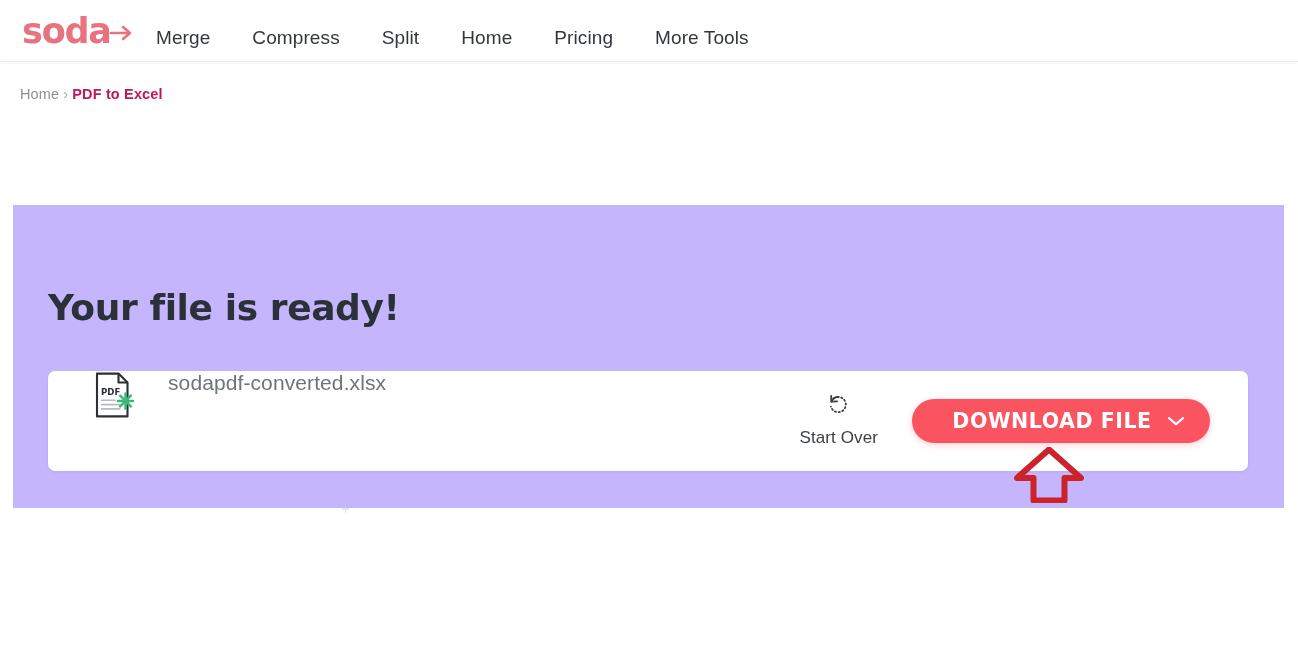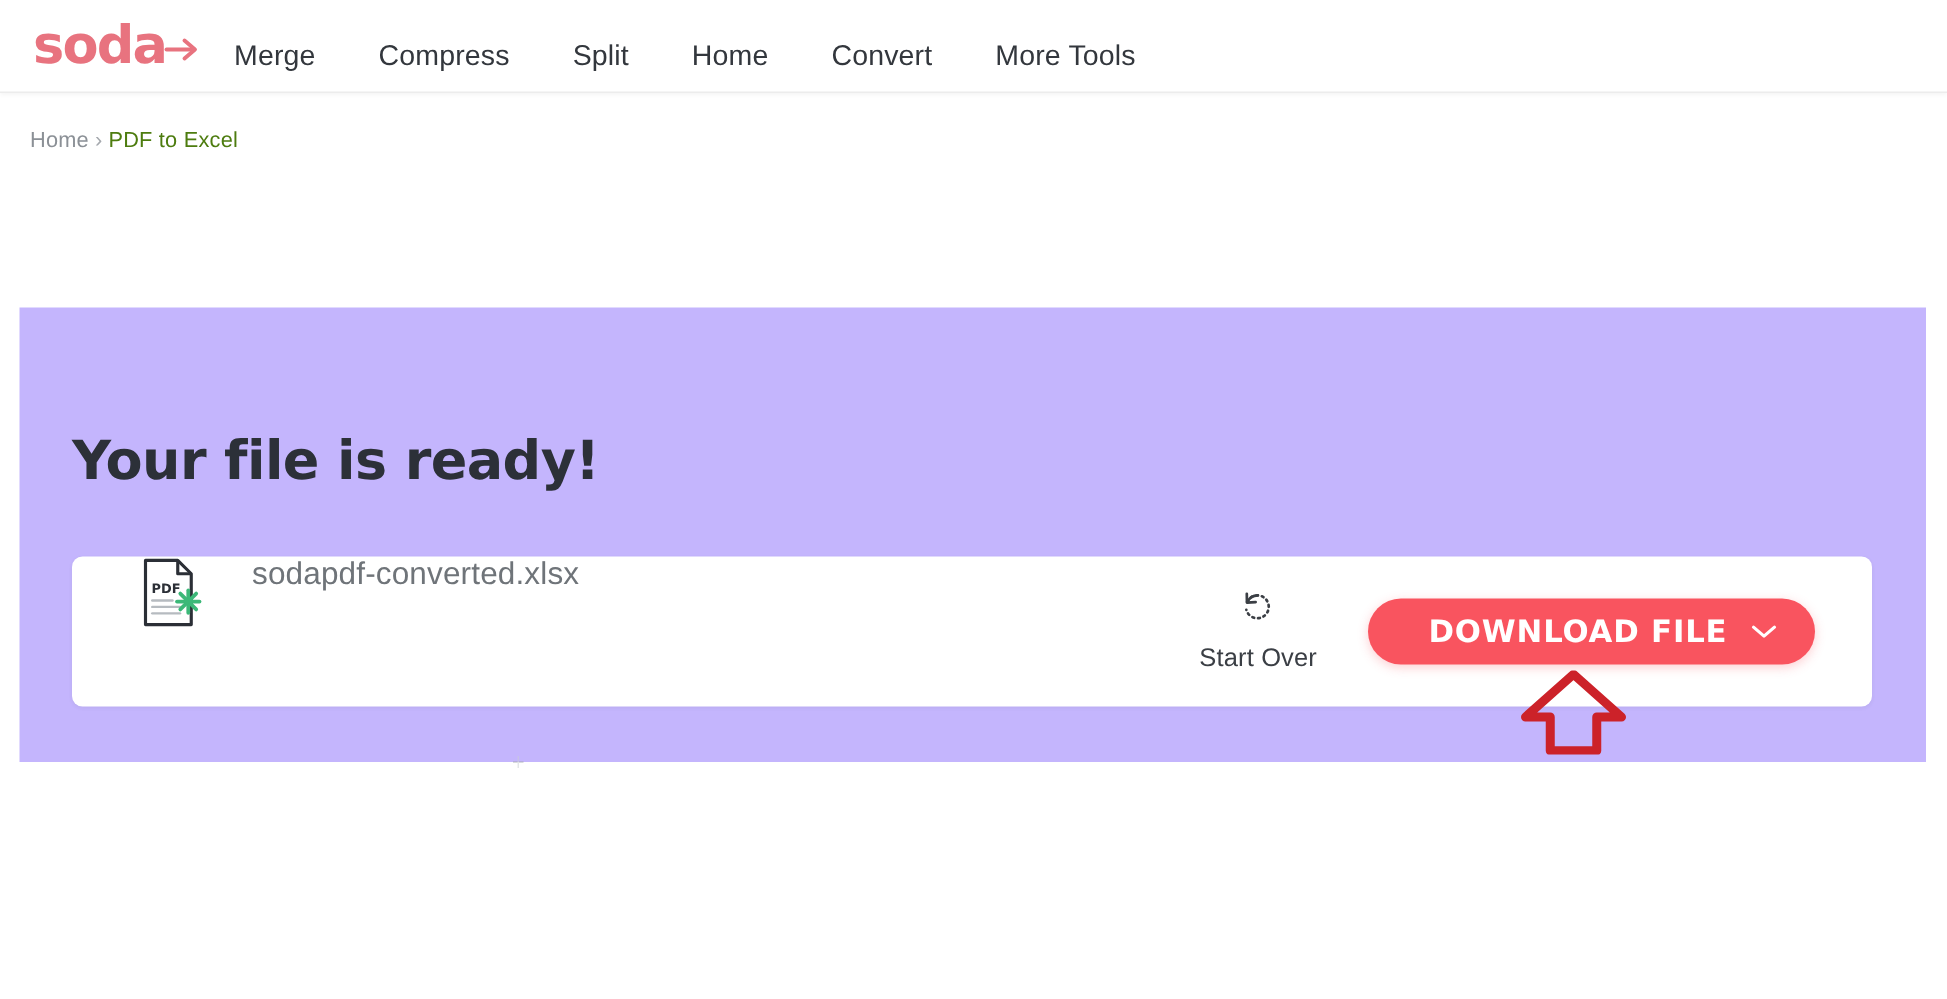--- a/index.html
+++ b/index.html
@@ -100,21 +100,21 @@
   .breadcrumb {
     position: absolute;
     left: 20px;
     top: 86px;
     font-size: 14.5px;
     color: #8b9096;
     letter-spacing: 0.15px;
   }
   .breadcrumb .crumb-link { color: #8b9096; cursor: pointer; }
   .breadcrumb .crumb-sep { margin: 0 4px; color: #a5a9ae; }
-  .breadcrumb .crumb-current { color: #4d7c0f; }
+  .breadcrumb .crumb-current { color: #be185d; font-weight: bold; }
 
   
   .result-panel {
     position: absolute;
     left: 13px;
     top: 205px;
     width: 1271px;
     height: 303px;
     background: #c4b5fd;
     overflow: hidden;
@@ -253,21 +253,21 @@
           <path d="M14 5 L21 11 L14 17" stroke="#e8737f" stroke-width="2.6" stroke-linecap="round" stroke-linejoin="round" fill="none"></path>
         </svg>
       </span>
     </div>
 
     <div class="nav-links">
       <div class="nav-link">Merge</div>
       <div class="nav-link">Compress</div>
       <div class="nav-link">Split</div>
       <div class="nav-link">Home</div>
-      <div class="nav-link">Convert</div>
+      <div class="nav-link">Pricing</div>
       <div class="nav-link">More Tools</div>
     </div>
 
 
   </div>
 </div>
 
 <div class="breadcrumb">
   <span class="crumb-link">Home</span><span class="crumb-sep">›</span><span class="crumb-current">PDF to Excel</span>
 </div>

